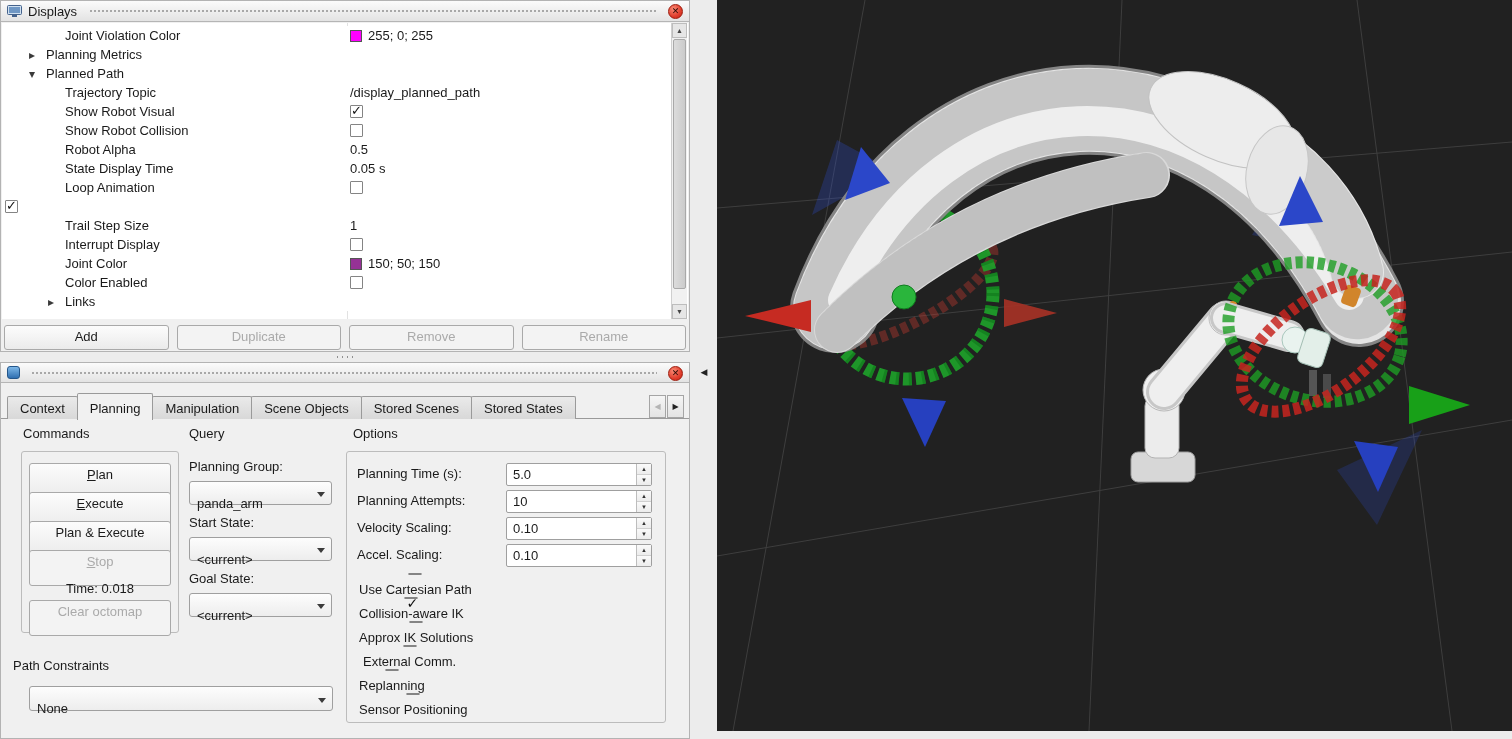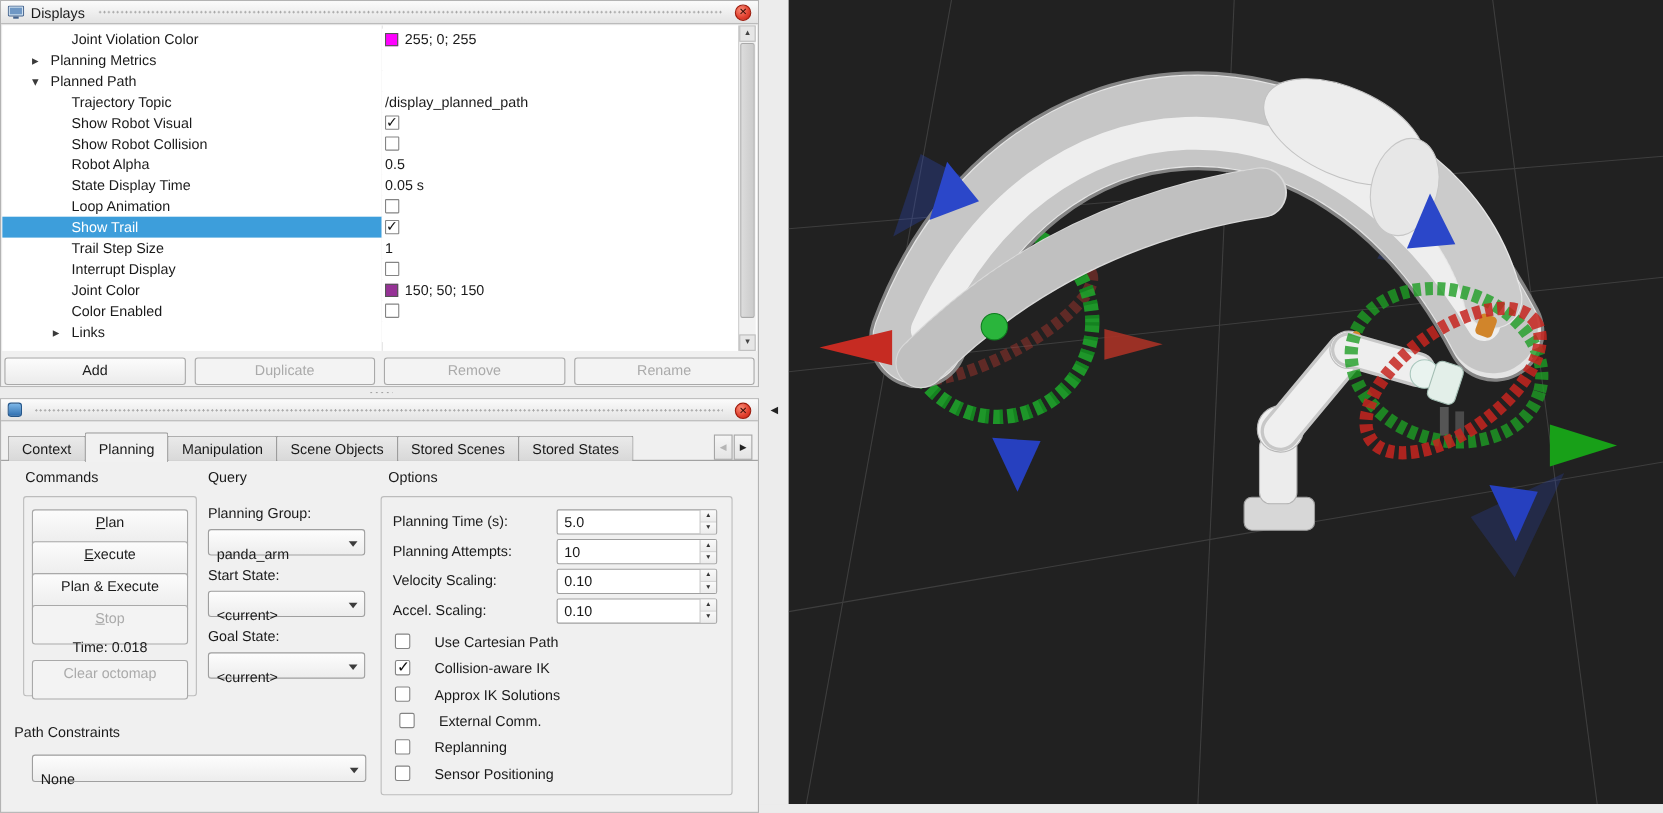--- a/index.html
+++ b/index.html
@@ -83,21 +83,21 @@
   .combo .ctext { position:absolute; left:7px; top:14px; }
   .combo .carrow { position:absolute; right:6px; top:10px; width:0; height:0;
     border-left:4px solid transparent; border-right:4px solid transparent; border-top:5px solid #3c3c3c; }
 
   .spin { position:absolute; width:146px; height:23px; background:#fff; border:1px solid #9f9f9f; border-radius:2px; }
   .spin .val { position:absolute; left:6px; top:3px; }
   .spin .sbtns { position:absolute; right:0; top:0; bottom:0; width:15px; border-left:1px solid #bdbdbd; display:flex; flex-direction:column; }
   .spin .sb { flex:1; font-size:6px; color:#333; text-align:center; line-height:10px; background:linear-gradient(#fafafa,#ececec); }
   .spin .sb + .sb { border-top:1px solid #d0d0d0; }
 
-  .ockrow { position:absolute; display:flex; align-items:center; gap:22px; height:20px; }
+  .ockrow { position:absolute; display:flex; align-items:center; gap:7px; height:20px;flex-direction:column; }
   .ocb { width:14px; height:14px; background:#fff; border:1px solid #848484; border-radius:2px; position:relative; }
   .ocb.checked::after { content:"✓"; position:absolute; left:1px; top:-3px; font-size:14px; font-weight:bold; color:#111; }
 
   
   #viewport { position:absolute; left:717px; top:0; width:795px; height:731px; background:#212121; }
   #bottom-strip { position:absolute; left:690px; top:731px; width:822px; height:8px; background:#ececec; }
 </style>
 </head>
 <body>
 
@@ -184,23 +184,20 @@
       </div>
       <div class="trow ind-child">
         <div class="tlabel">
             <span>Loop Animation</span>
           </div>
         <div class="tvalue">
             <span class="cb"></span>
           </div>
       </div>
       <div class="trow ind-child sel">
-        <div class="tlabel">
-            <span>Show Trail</span>
-          </div>
         <div class="tvalue">
             <span class="cb checked"></span>
           </div>
       </div>
       <div class="trow ind-child">
         <div class="tlabel">
             <span>Trail Step Size</span>
           </div>
         <div class="tvalue">
             <span>1</span>

